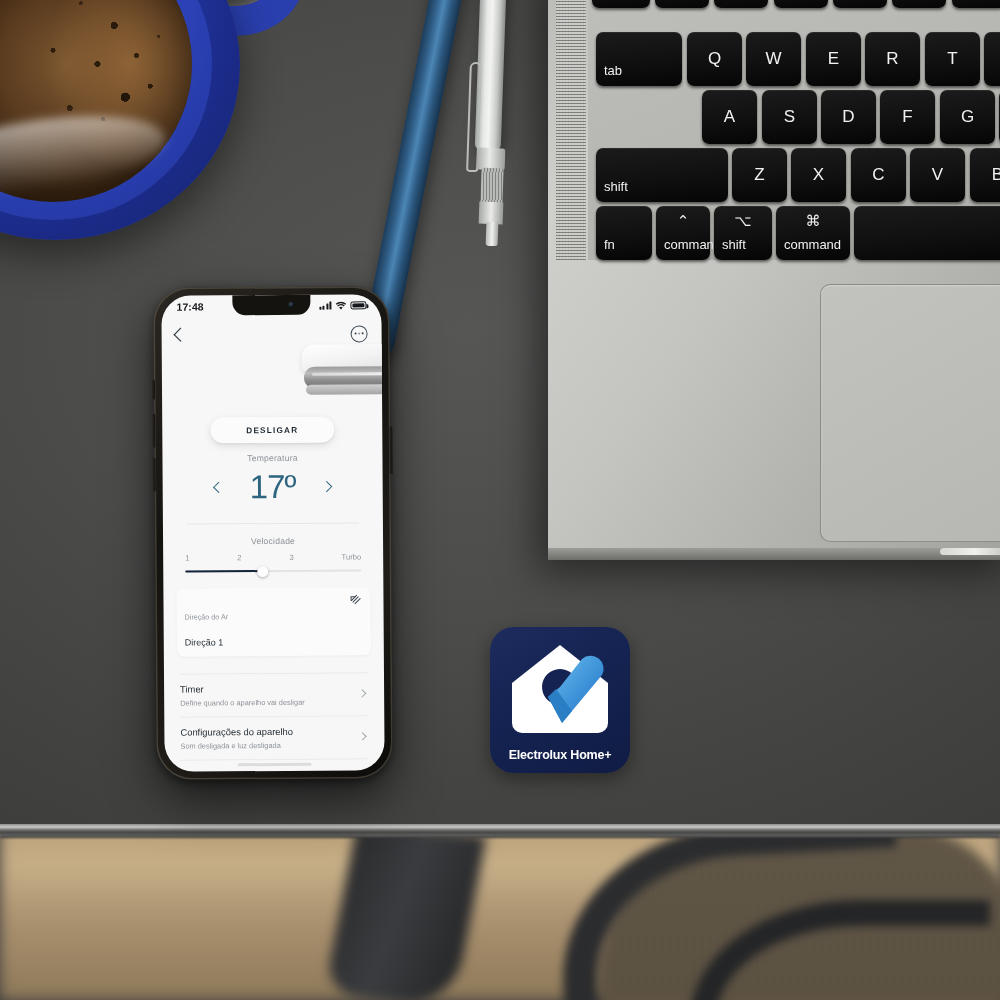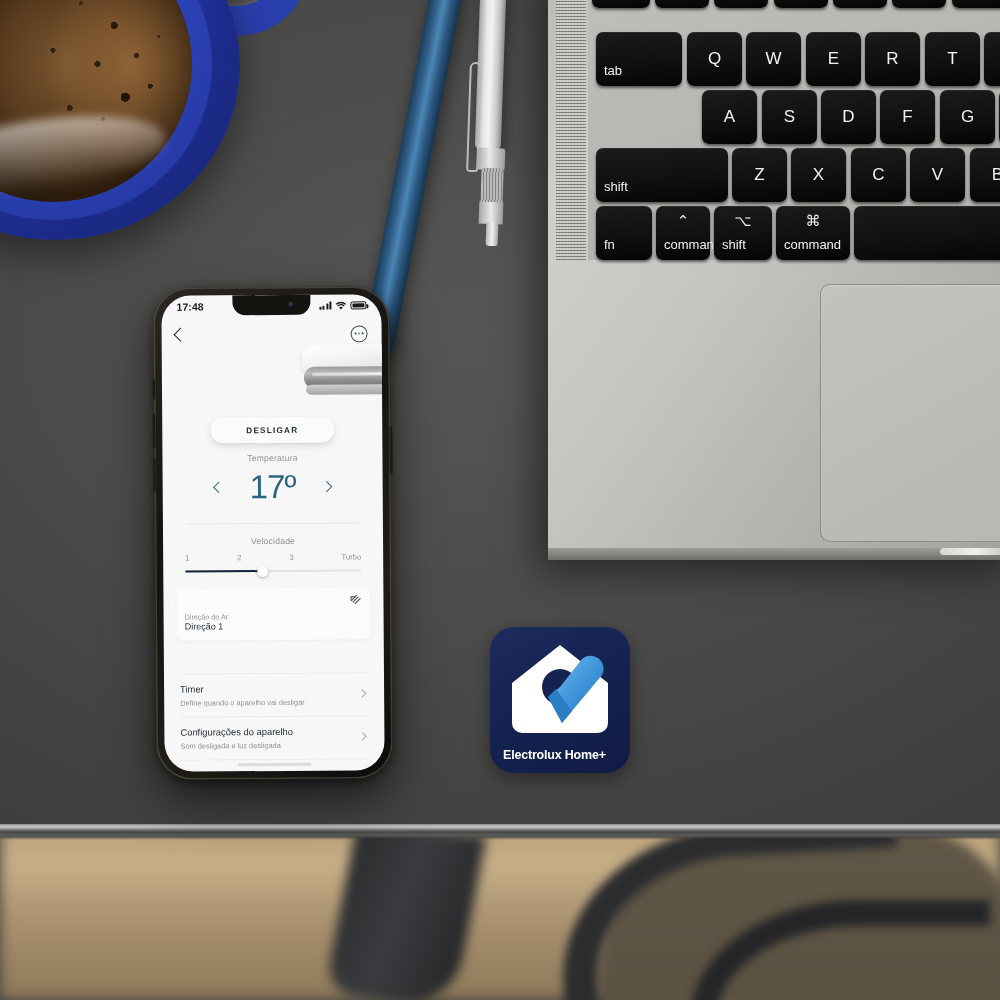--- a/index.html
+++ b/index.html
@@ -282,39 +282,39 @@
   .track-fill { position:absolute; top:4px; left:0; width:44%; height:2.4px; background:#14243a; border-radius:2px; }
   .thumb { position:absolute; top:0; left:41%; width:11px; height:11px; border-radius:50%;
     background:#fdfdfd; box-shadow:0 1px 3px rgba(0,0,0,.3); }
 
   
   .cards { position:absolute; top:293px; left:13px; width:194px; display:flex; gap:6px; }
   .card { flex:1; background:#fbfbfb; border-radius:7px; padding:7px 8px 9px;
     min-height:50px; position:relative; box-shadow:0 1px 3px rgba(0,0,0,.05); }
   .card-icon { position:absolute; right:8px; top:6px; color:#4a5560; }
   .card-lbl { font-size:7.2px; color:#8d9298; margin-top:17px; }
-  .card-val { font-size:9px; color:#1f2a33; margin-top:0; }
+  .card-val { font-size:9px; color:#1f2a33; margin-top:16px; }
 
   
   .listrow { position:absolute; left:13px; width:194px; padding:0 3px; }
   .listrow .t { font-size:9.4px; color:#1f2a33; }
   .listrow .s { font-size:7.4px; color:#8d9298; margin-top:4px; }
   .listrow .chev { position:absolute; right:6px; top:8px; width:6px; height:6px;
     border-top:1.2px solid #9aa0a6; border-right:1.2px solid #9aa0a6; transform: rotate(45deg); }
   .list-sep { position:absolute; left:16px; width:188px; height:1px; background:#eaeaea; }
 
   .home-ind { position:absolute; bottom:5px; left:50%; transform:translateX(-50%);
     width:74px; height:3.4px; border-radius:2px; background:#dcdcdc; }
 
   
   .brand { position:absolute; left:490px; top:626px; width:492px; height:148px; display:flex; align-items:center; gap:18px; }
   .logo-tile { width:140px; height:146px; border-radius:24px; position:relative; flex:0 0 auto;
     background: linear-gradient(150deg,#1d2b5e 0%,#152352 45%,#101c44 100%);
     box-shadow: 0 6px 18px rgba(0,0,0,.4); overflow:hidden; }
-  .logo-name { position:absolute; bottom:11px; left:13px; width:100%; 
+  .logo-name { position:absolute; bottom:11px; left:0; width:100%; text-align:center;
     font-size:12.5px; font-weight:bold; color:#ffffff; letter-spacing:-.2px; }
   .brand-text { color:#ffffff; }
   .brand-text .l1, .brand-text .l2 { font-size:25px; line-height:34px; font-weight:400; letter-spacing:-.2px; }
   .brand-text .l3 { font-size:25px; line-height:36px; font-weight:bold; letter-spacing:-.3px; }
 </style>
 </head>
 <body>
 
 <div id="scene">
 

